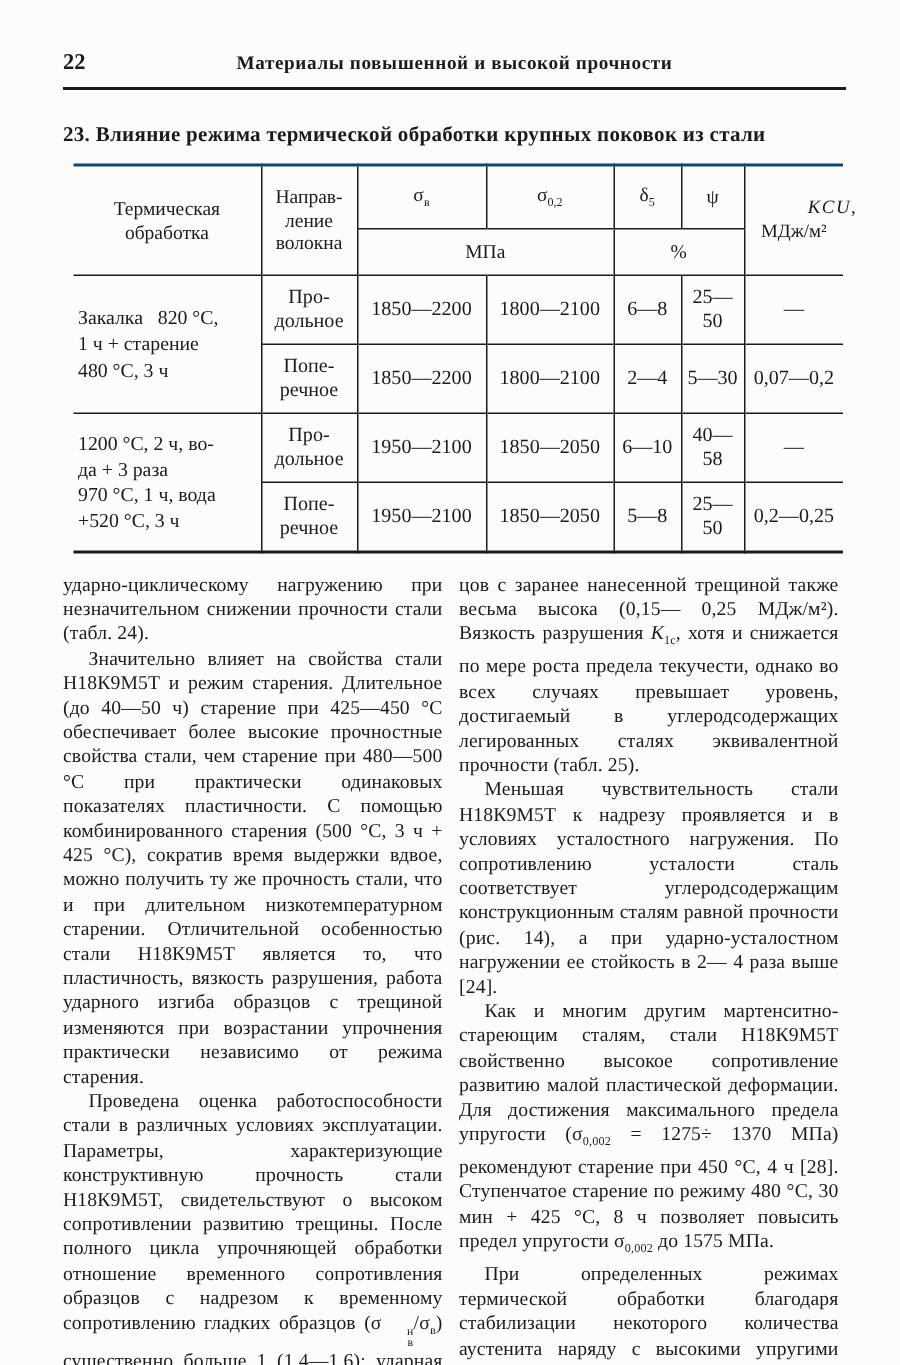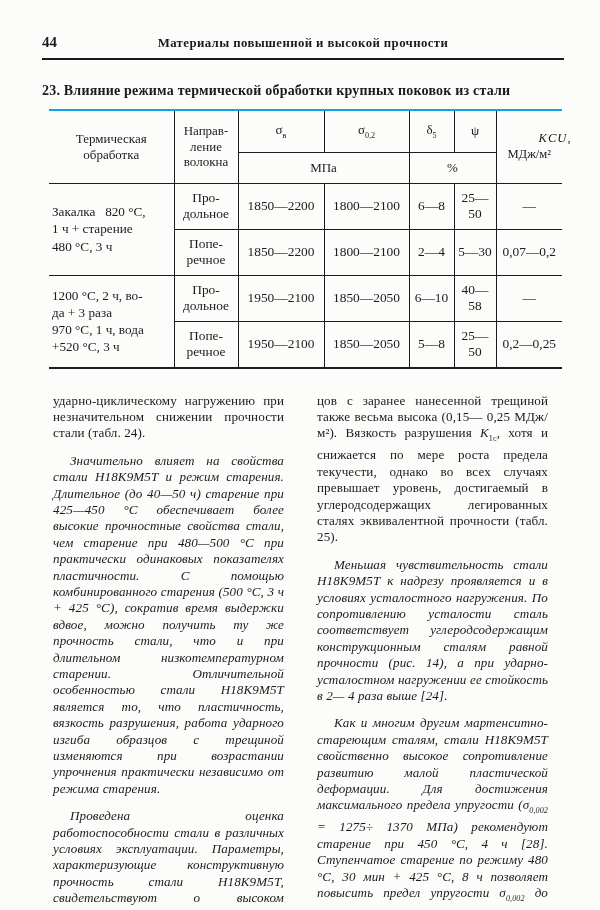--- a/index.html
+++ b/index.html
@@ -14,50 +14,50 @@
   .runhead { display:flex; align-items:baseline; }
   .pgnum { font-weight:bold; font-size:15px; width:58px; }
   .runtitle { flex:1; text-align:center; font-weight:bold; font-size:12.8px; letter-spacing:.4px; padding-right:58px; }
   .headrule { border-bottom:2.5px solid #1b1b1b; margin-top:7px; }
 
   
   .caption { margin-top:23px; font-weight:bold; font-size:14px; line-height:1.18; letter-spacing:.2px; }
 
   
   table.data { border-collapse:collapse; margin-top:9px; margin-left:7px; width:513px;
-               border-top:2px solid #0ea5e9; border-bottom:2.5px solid #1b1b1b;
+               border-top:2px solid #0c4a6e; border-bottom:2.5px solid #1b1b1b;
                font-size:13px; table-layout:fixed; }
   table.data th, table.data td { font-weight:normal; padding:1px 3px; vertical-align:middle; }
   thead { border-bottom:1.6px solid #1b1b1b; }
   th { text-align:center; line-height:1.2; }
   tr.h1 th { height:39px; }
   tr.h2 th { height:28px; border-top:1px solid #1b1b1b;margin-left:40px; }
   td { text-align:center; height:43px; font-size:13.4px; }
   td.treat { text-align:left; font-size:13.2px; line-height:1.3; padding-left:5px; }
   .vr { border-right:1px solid #1b1b1b; }
   tr.sub td { border-top:1px solid #1b1b1b; }
   tr.grp td { border-top:1.6px solid #1b1b1b; }
   .kcuh { font-size:12.6px; line-height:1.25; }
   .kcuh i { letter-spacing:1px;margin-left:39px; }
   sub { font-size:0.62em; }
 
   
   .cols { display:flex; gap:11px; margin-top:13px; }
   .col { width:253px; text-align:justify; font-size:13.1px; line-height:16.4px; letter-spacing:.1px; }
-  .col p { margin:11px; }
-  .col p.ind { text-indent:17px;font-style:italic; }
+  .col p { margin:0; }
+  .col p.ind { text-indent:17px; }
   .ss { display:inline-flex; flex-direction:column; vertical-align:-0.5em; font-size:0.6em; line-height:1.0; text-align:center; }
 </style>
 </head>
 <body>
 
 <div class="page">
 
   <div class="runhead">
-    <span class="pgnum">44</span>
+    <span class="pgnum">22</span>
     <span class="runtitle">Материалы повышенной и высокой прочности</span>
   </div>
   <div class="headrule"></div>
 
   <div class="caption">
     <div>23. Влияние режима термической обработки крупных поковок из стали</div>
   </div>
 
   <table class="data">
     <colgroup>

